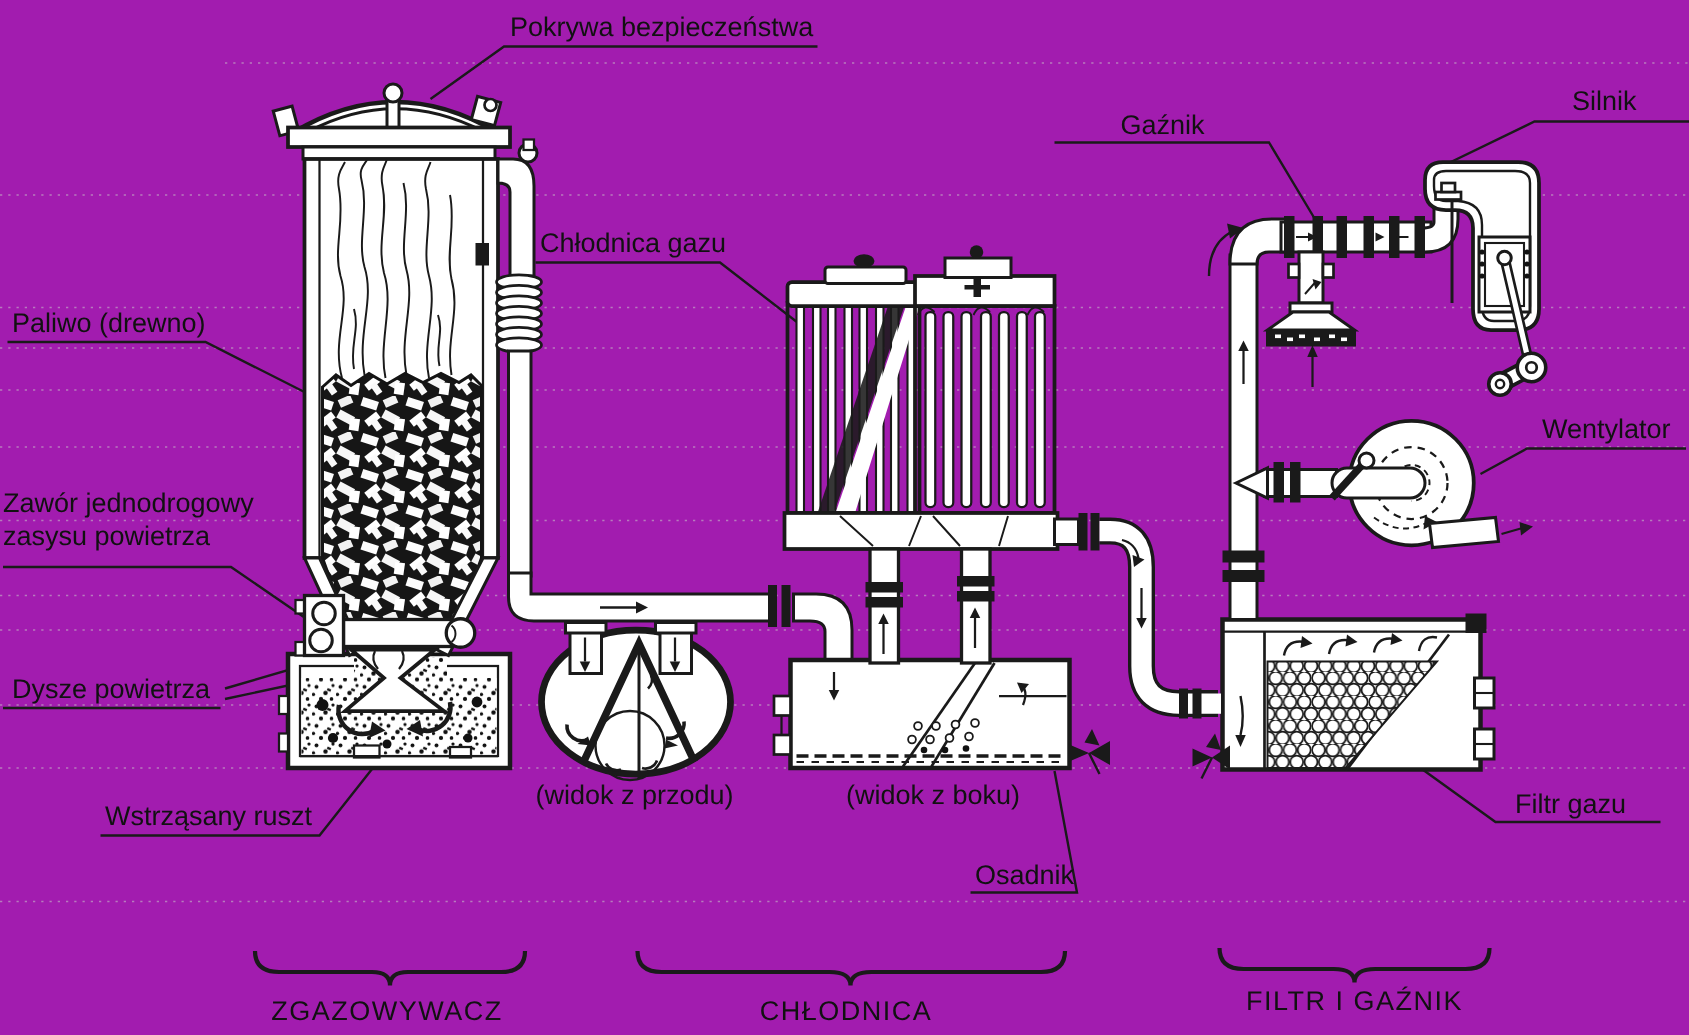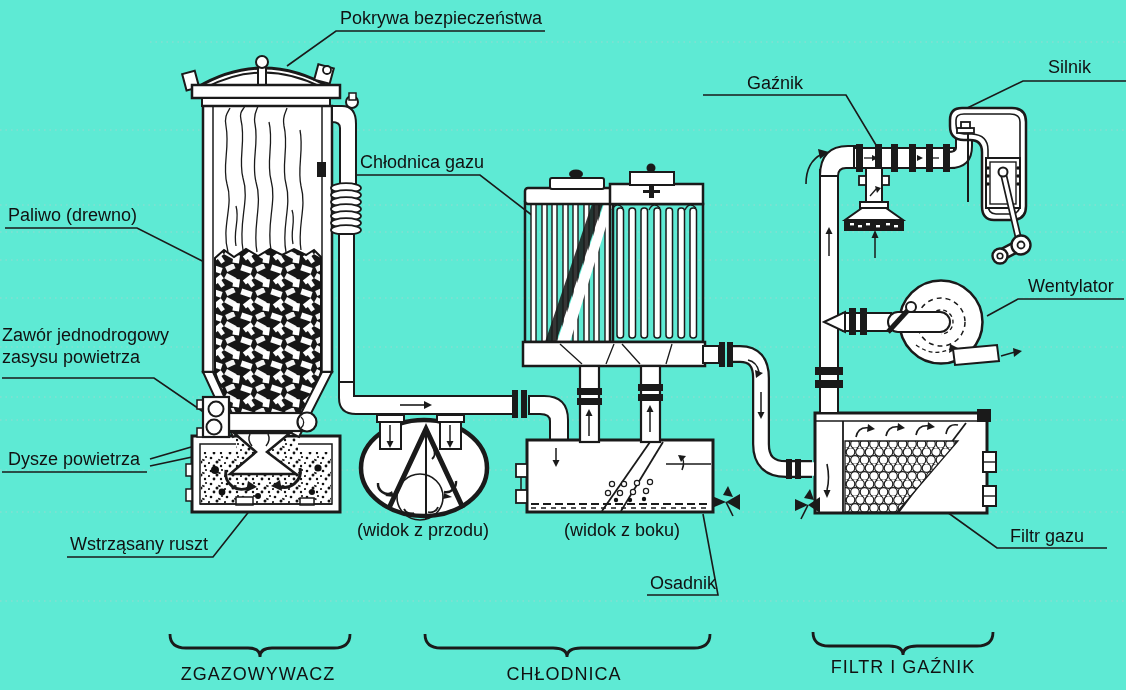--- a/index.html
+++ b/index.html
@@ -1,16 +1,16 @@
 <!DOCTYPE html>
 <html><head>
 <meta charset="utf-8">
 <style>
   html,body{margin:0;padding:0;background:#fff;}
-  .stage{position:relative;width:1126px;height:690px;background:#5eead4;overflow:hidden;
+  .stage{position:relative;width:1126px;height:690px;background:#a21caf;overflow:hidden;
          font-family:"Liberation Sans", sans-serif;}
   svg text{fill:#111;font-family:"Liberation Sans",sans-serif;font-size:18px;}
   svg text.cap{font-size:18px;letter-spacing:1px;}
   .ink{stroke:#1a1a1a;}
   .fw{fill:#ffffff;}
   .fn{fill:none;}
   .fd{fill:#1a1a1a;}
 </style>
 </head>
 <body>

